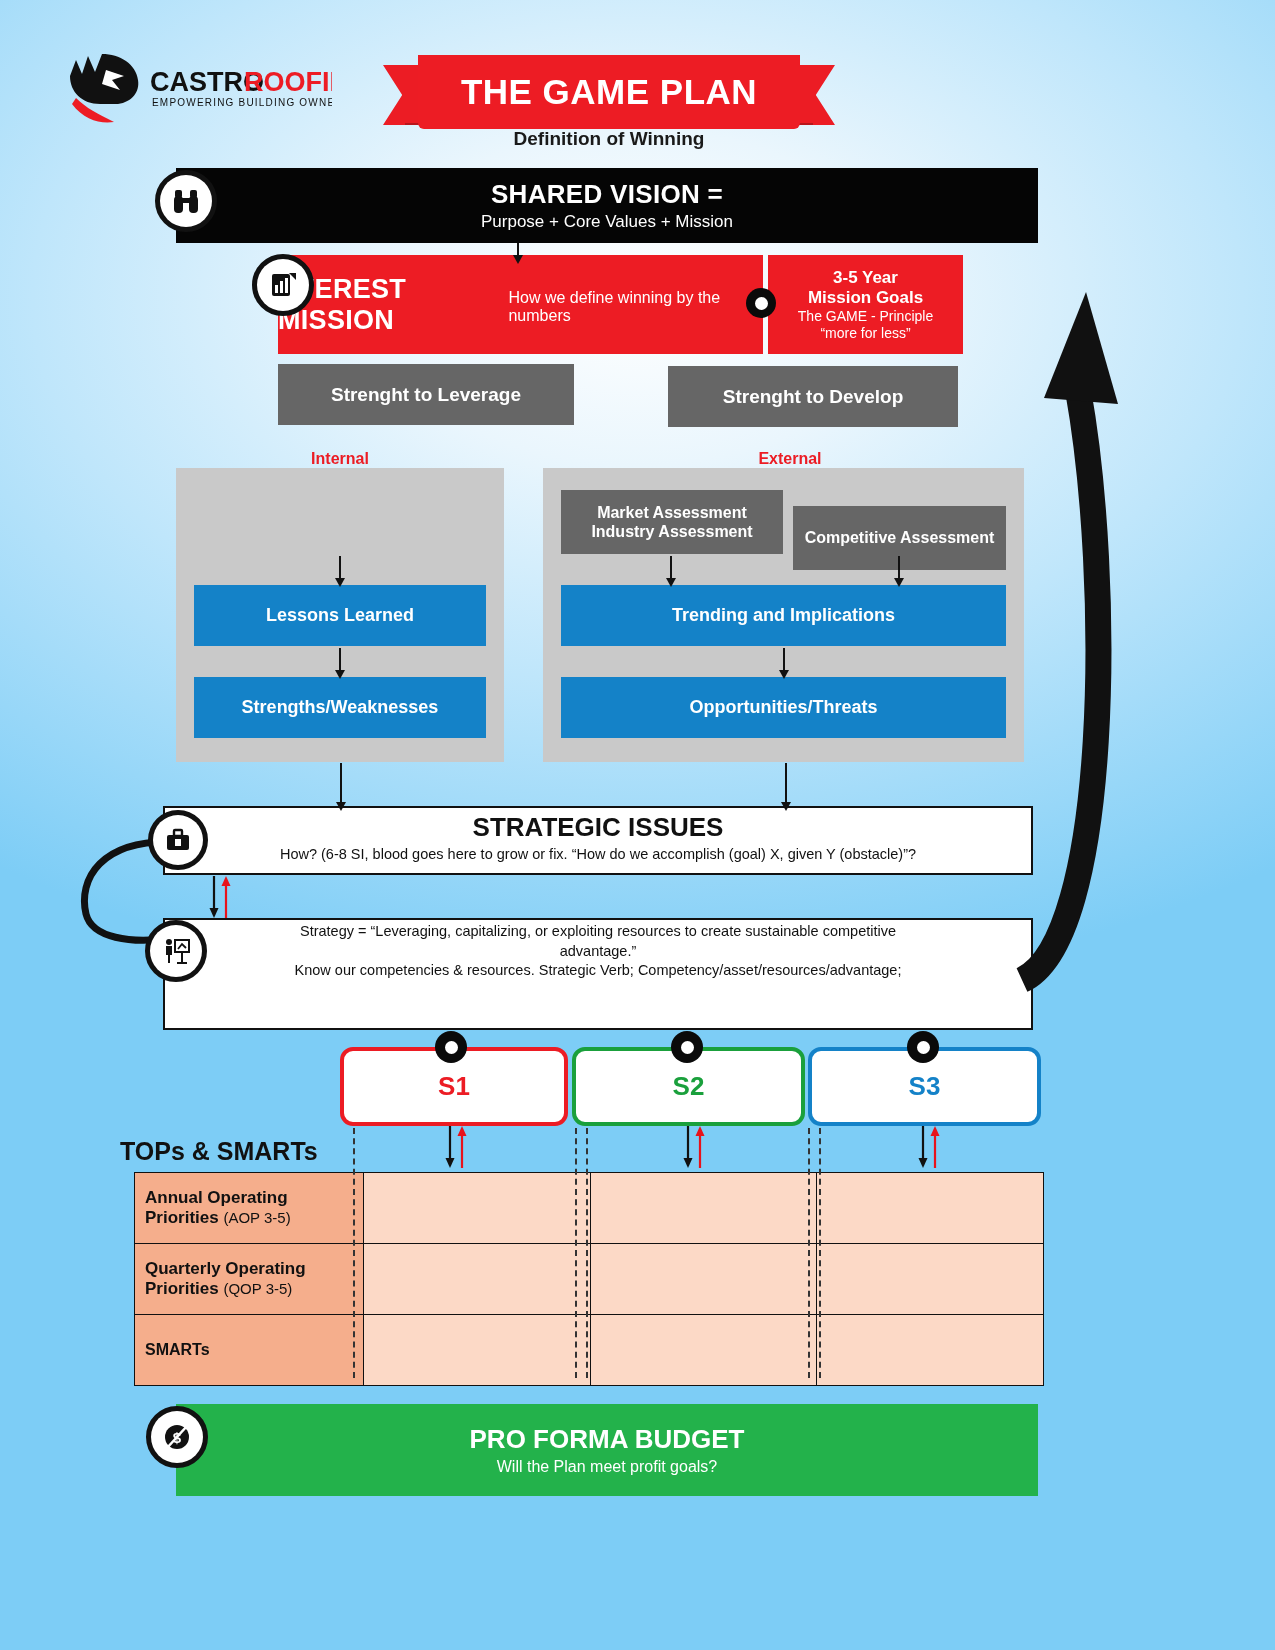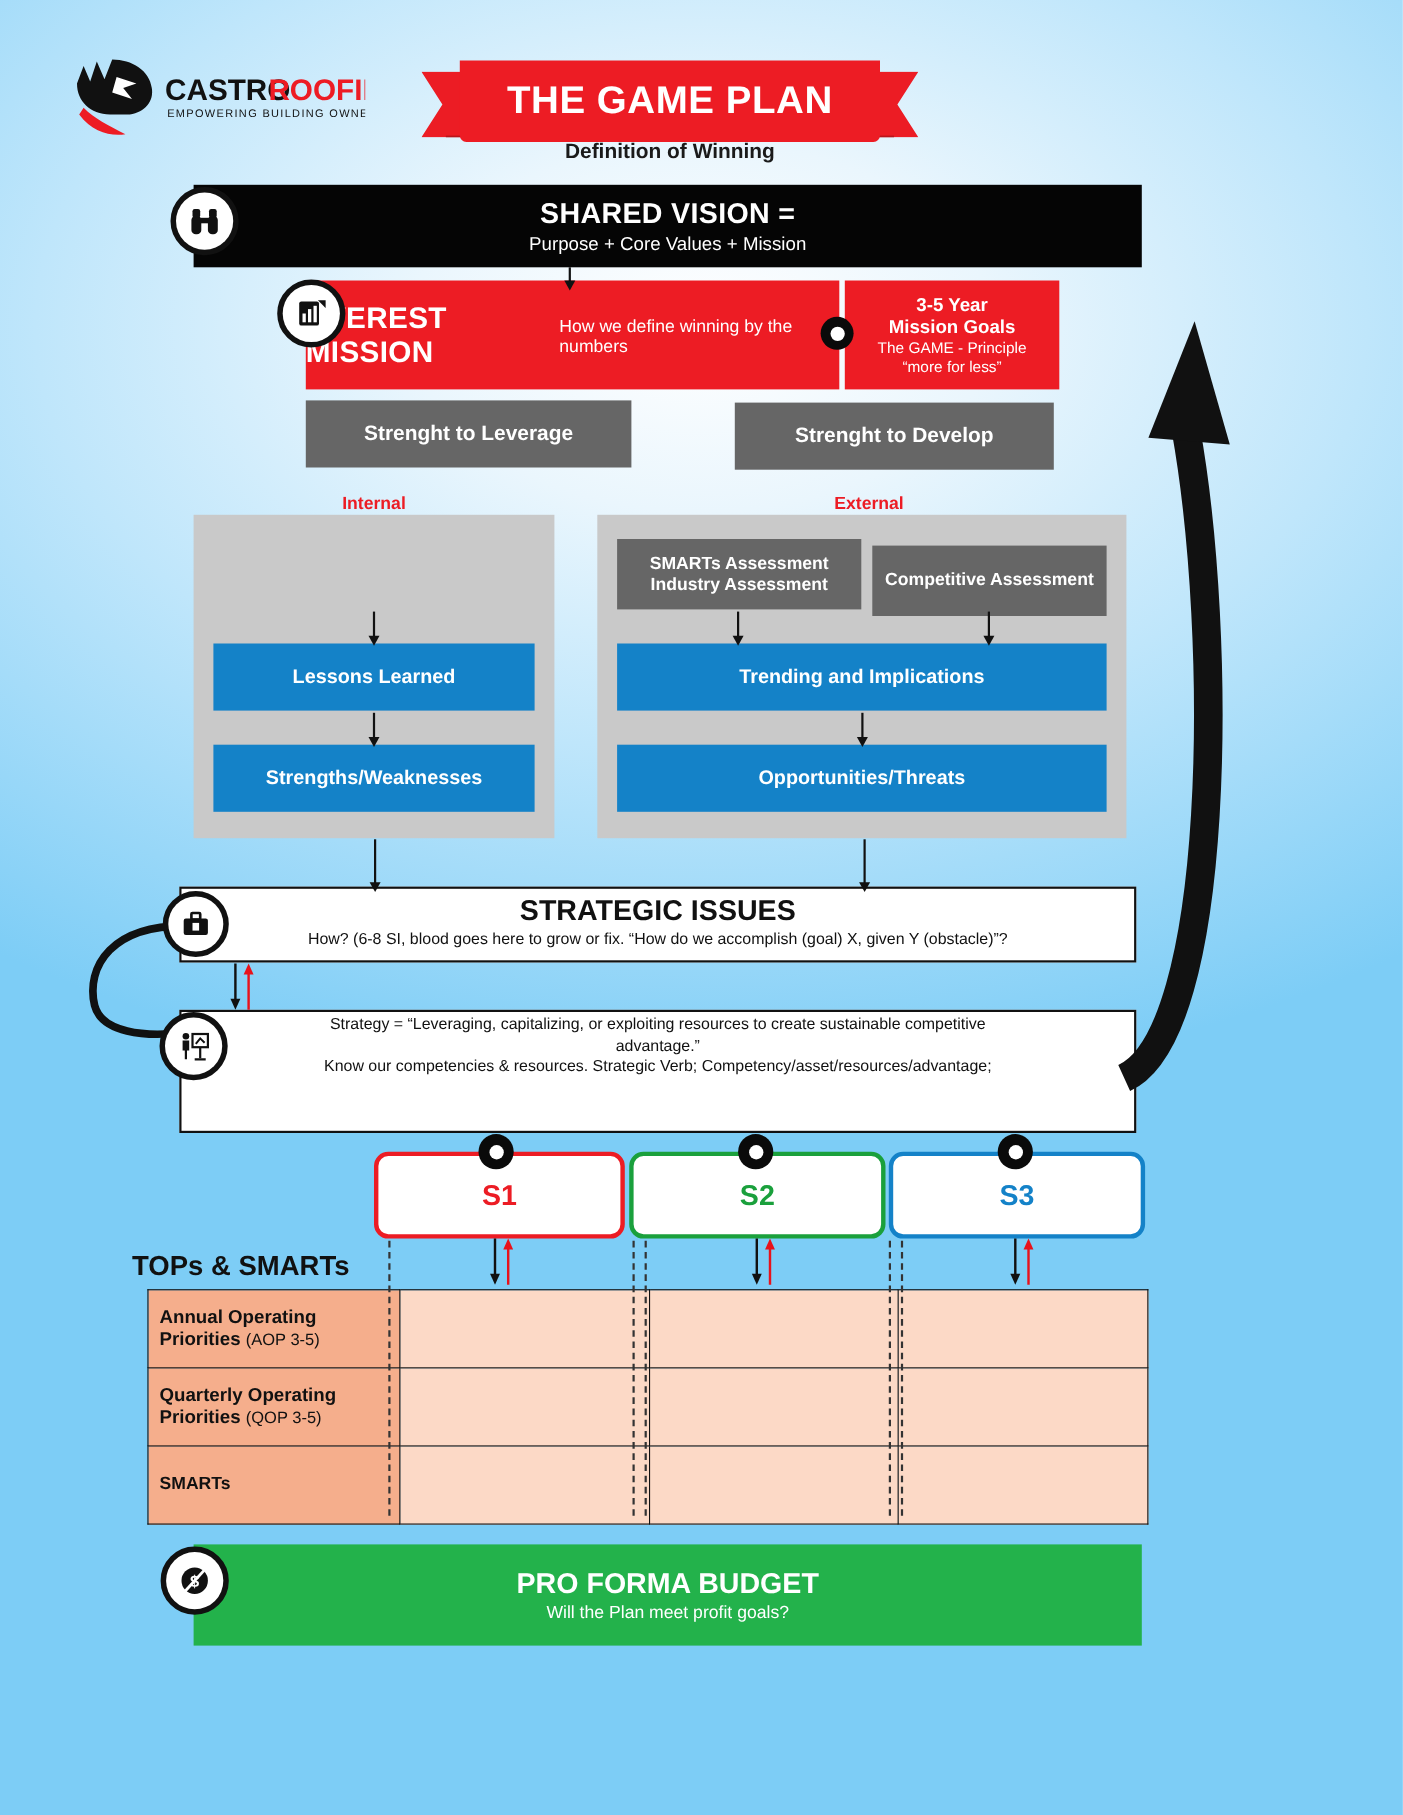--- a/index.html
+++ b/index.html
@@ -199,24 +199,24 @@
 
   <div class="panel left">
     <div class="arrow-v" style="left:163px;top:88px;height:23px;"></div>
     <div class="cell blue" style="left:18px;top:117px;width:292px;height:61px;font-size:18px;">Lessons Learned</div>
     <div class="arrow-v" style="left:163px;top:180px;height:23px;"></div>
     <div class="cell blue" style="left:18px;top:209px;width:292px;height:61px;font-size:18px;">Strengths/Weaknesses</div>
   </div>
 
   <div class="panel right">
     <div class="cell gray" style="left:18px;top:22px;width:222px;height:64px;font-size:16px;flex-direction:column;">
-      <span>SMARTs Assessment</span>
+      <span>Market Assessment</span>
       <span>Industry Assessment</span>
     </div>
-    <div class="cell gray" style="left:250px;top:28px;width:213px;height:64px;font-size:16px;text-align:right;">Competitive Assessment</div>
+    <div class="cell gray" style="left:250px;top:38px;width:213px;height:64px;font-size:16px;text-align:right;">Competitive Assessment</div>
     <div class="arrow-v" style="left:127px;top:88px;height:23px;"></div>
     <div class="arrow-v" style="left:355px;top:88px;height:23px;"></div>
     <div class="cell blue" style="left:18px;top:117px;width:445px;height:61px;font-size:18px;">Trending and Implications</div>
     <div class="arrow-v" style="left:240px;top:180px;height:23px;"></div>
     <div class="cell blue" style="left:18px;top:209px;width:445px;height:61px;font-size:18px;">Opportunities/Threats</div>
   </div>
 
   <div class="arrow-v" style="left:340px;top:763px;height:40px;"></div>
   <div class="arrow-v" style="left:785px;top:763px;height:40px;"></div>
 

